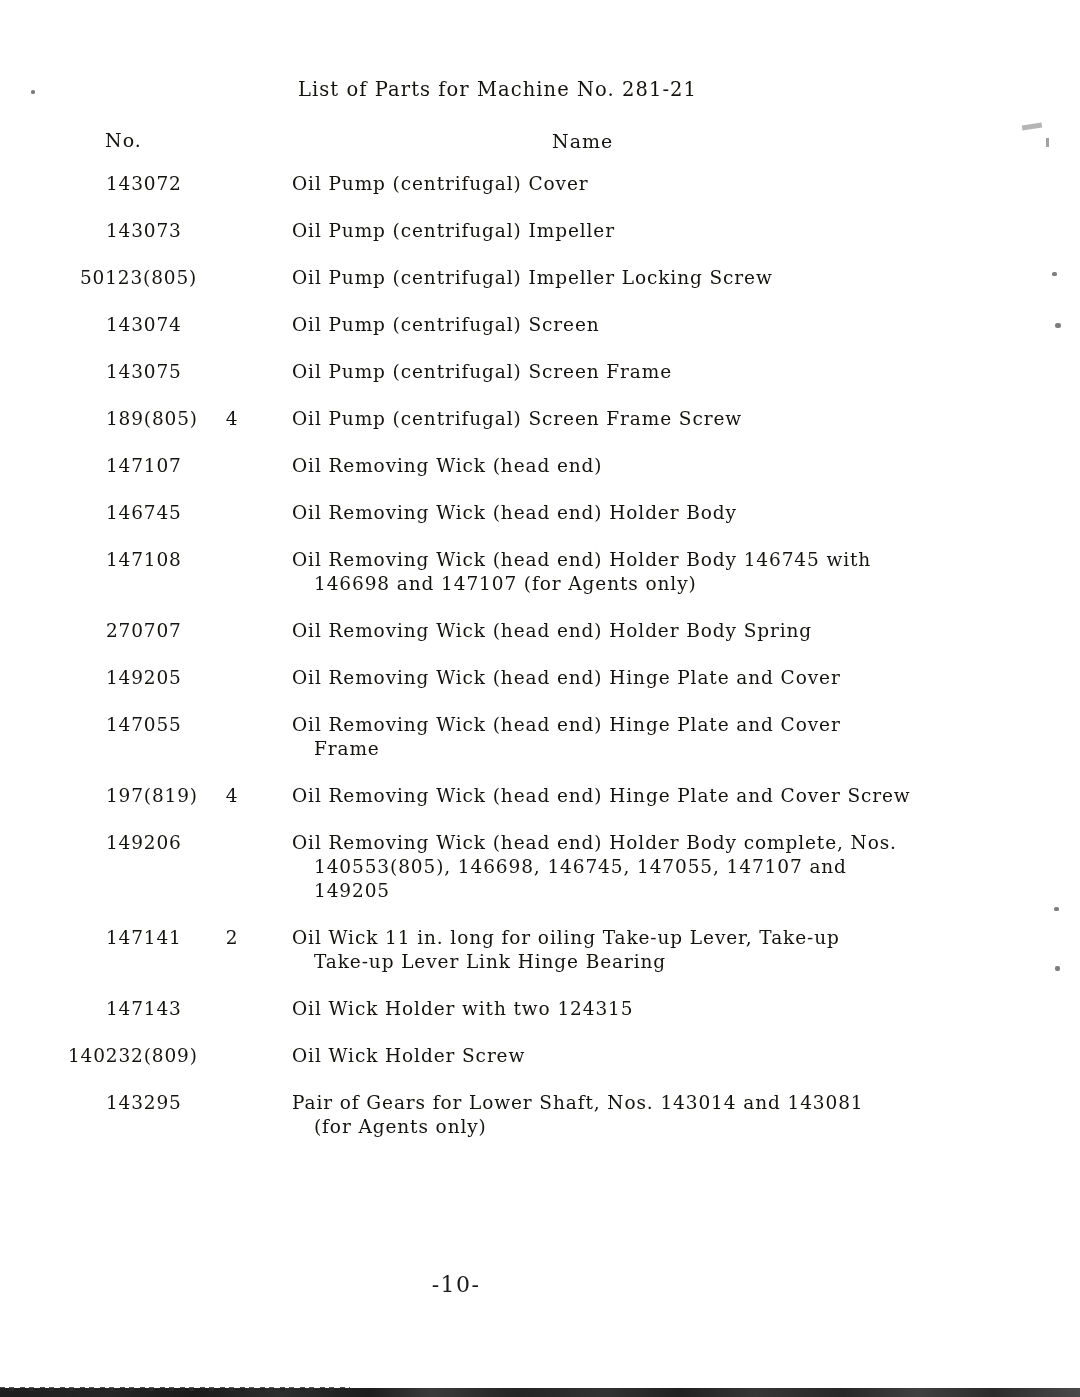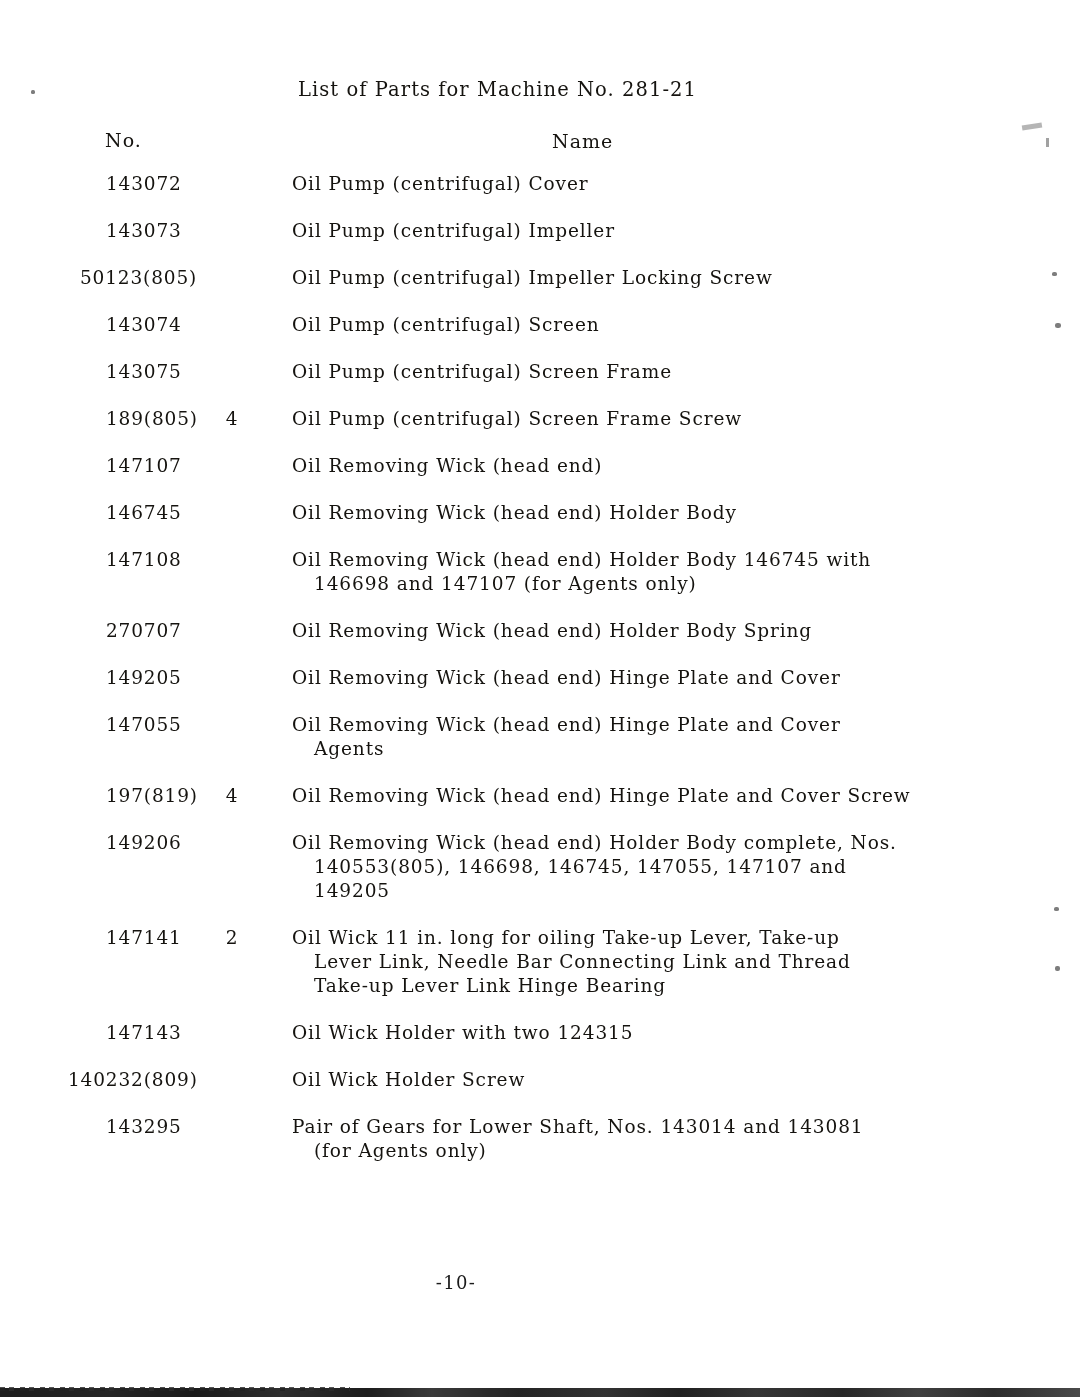--- a/index.html
+++ b/index.html
@@ -97,21 +97,21 @@
     left: 314px;
   }
 
   
   .page-number {
     position: absolute;
     top: 1272px;
     left: 0;
     width: 912px;
     text-align: center;
-    font-size: 18px;
+    font-size: 22px;
     letter-spacing: 1.4px;
     color: #1a1a1a;
   }
 
   
   .scan-edge-bottom {
     position: absolute;
     left: 0;
     bottom: 0;
     width: 1080px;
@@ -251,21 +251,21 @@
           <div class="cell-name">Oil Removing Wick (head end) Hinge Plate and Cover</div>
         </div>
       </div>
       <div class="part-row">
         <div class="row-line">
           <div class="cell-no indent-md">147055</div>
           <div class="cell-qty"></div>
           <div class="cell-name">Oil Removing Wick (head end) Hinge Plate and Cover</div>
         </div>
         <div class="row-line">
-          <div class="cell-name cont">Agents</div>
+          <div class="cell-name cont">Frame</div>
         </div>
       </div>
       <div class="part-row">
         <div class="row-line">
           <div class="cell-no indent-md">197(819)</div>
           <div class="cell-qty">4</div>
           <div class="cell-name">Oil Removing Wick (head end) Hinge Plate and Cover Screw</div>
         </div>
       </div>
       <div class="part-row">
@@ -279,23 +279,20 @@
         </div>
         <div class="row-line">
           <div class="cell-name cont">149205</div>
         </div>
       </div>
       <div class="part-row">
         <div class="row-line">
           <div class="cell-no indent-md">147141</div>
           <div class="cell-qty">2</div>
           <div class="cell-name">Oil Wick 11 in. long for oiling Take-up Lever,  Take-up</div>
-        </div>
-        <div class="row-line">
-          <div class="cell-name cont">Lever Link,  Needle Bar Connecting Link and Thread</div>
         </div>
         <div class="row-line">
           <div class="cell-name cont">Take-up Lever Link Hinge Bearing</div>
         </div>
       </div>
       <div class="part-row">
         <div class="row-line">
           <div class="cell-no indent-md">147143</div>
           <div class="cell-qty"></div>
           <div class="cell-name">Oil Wick Holder with two 124315</div>

